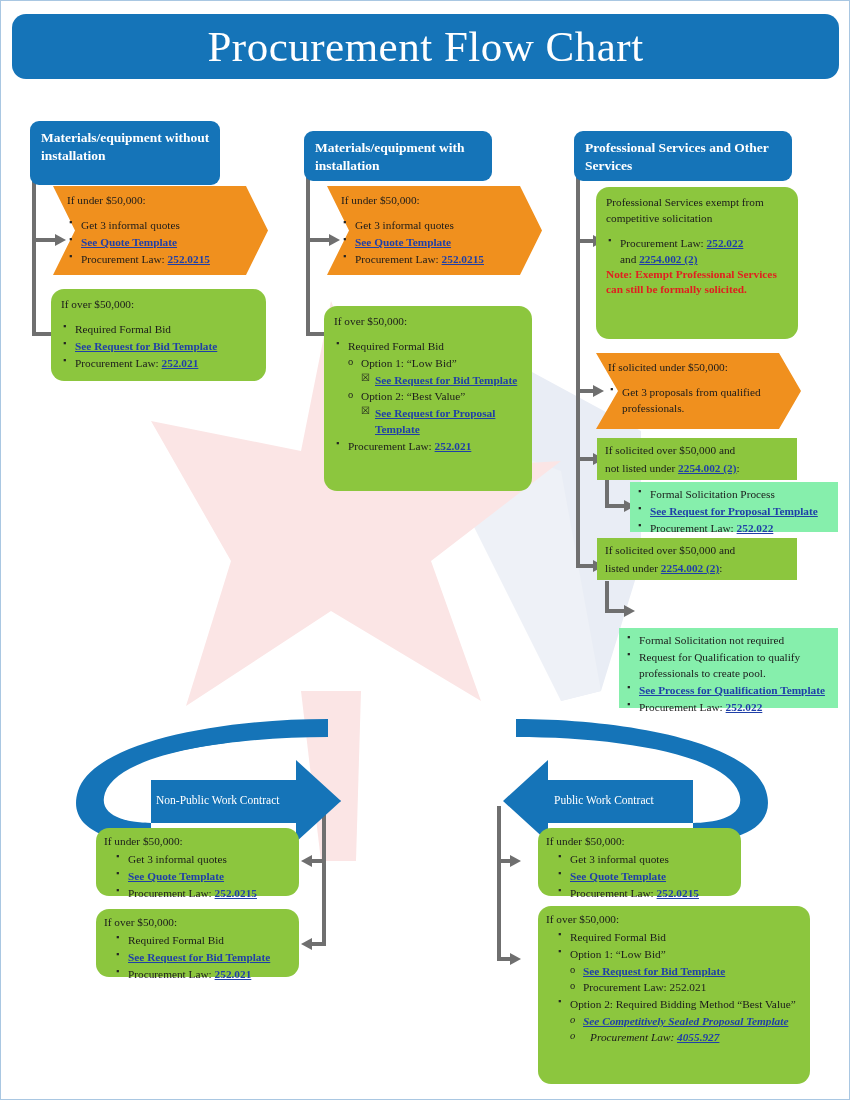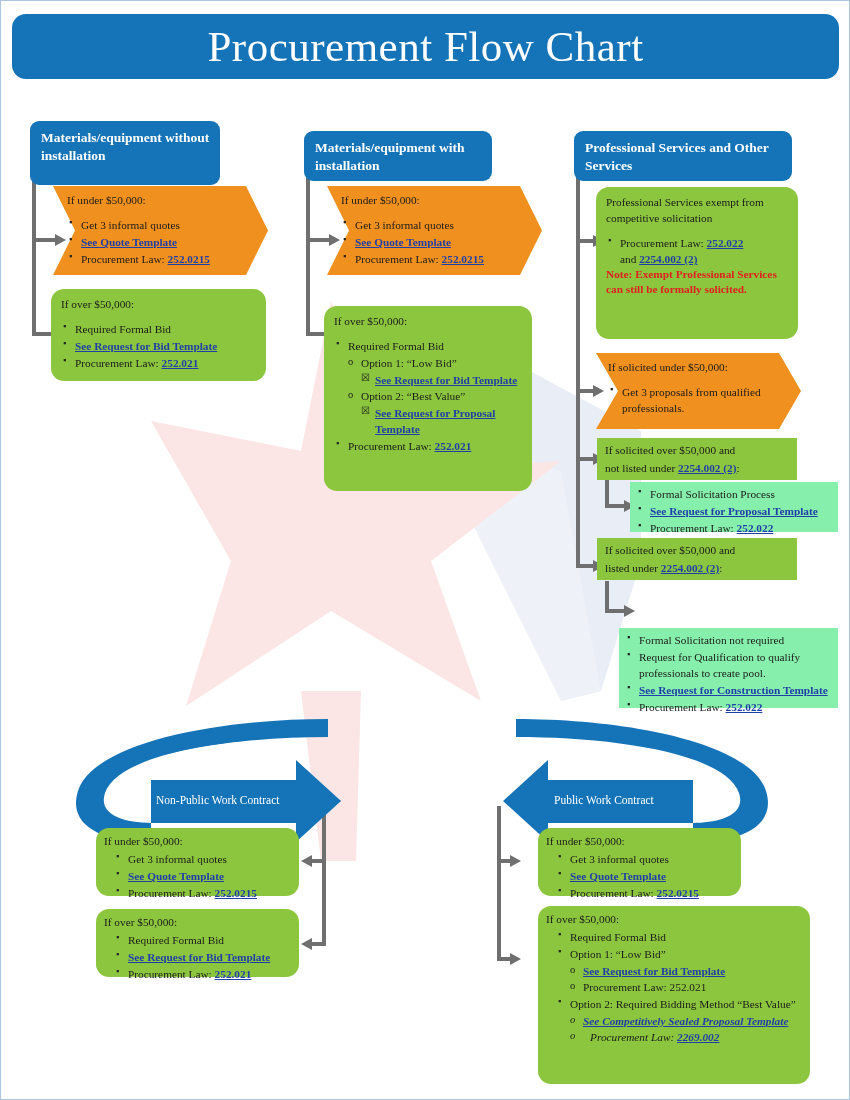--- a/index.html
+++ b/index.html
@@ -270,21 +270,21 @@
   <div class="box green small-r" style="left:596px; top:537px; width:200px; height:42px; padding:4px 8px;">
     <span class="lead">If solicited over $50,000 and</span>
     <span>listed under</span>
     <a class="law" href="#">2254.002 (2)</a><span>:</span>
   </div>
 
   <div class="box ygreen small-r" style="left:618px; top:581px; width:219px; height:80px; padding:3px 6px;margin-top:46px;">
     <ul class="b">
       <li><span>Formal Solicitation not required</span></li>
       <li><span>Request for Qualification to qualify professionals to create pool.</span></li>
-      <li><a class="lnk" href="#">See Request for Construction Template</a></li>
+      <li><a class="lnk" href="#">See Process for Qualification Template</a></li>
       <li><span>Procurement Law:</span>
         <a class="law" href="#">252.022</a></li>
     </ul>
   </div>
 
   <svg class="bg-layer" viewBox="0 0 850 1100" style="z-index:3;">
 
     <path d="M 327,722 C 230,722 100,745 88,790 C 80,823 150,822 150,822 L 150,779 L 305,779 L 305,822 L 340,800 L 305,778 L 305,822 L 150,822 C 150,822 95,824 98,792 C 103,755 235,735 327,735 Z" fill="#1574b8"></path>
     <path d="M 327,718 C 215,718 92,742 77,790 C 64,832 118,842 150,842 L 150,779 L 295,779 L 295,759 L 340,800 L 295,841 L 295,822 L 150,822 C 128,822 96,816 104,792 C 118,752 230,736 327,736 Z" fill="#1574b8"></path>
 
@@ -351,20 +351,20 @@
           <li><a class="lnk" href="#">See Request for Bid Template</a></li>
           <li><span>Procurement Law: 252.021</span></li>
         </ul>
       </li>
       <li>
         <span>Option 2: Required Bidding Method “Best Value”</span>
         <ul class="o" style="margin-top:1px;font-style:italic;">
           <li><a class="lnk" href="#">See Competitively Sealed Proposal Template</a></li>
           <li style="padding-left:20px;">
             <span>Procurement Law:</span>
-            <a class="law" href="#">2269.002</a>
+            <a class="law" href="#">4055.927</a>
           </li>
         </ul>
       </li>
     </ul>
   </div>
 
 </div>
 
 </body></html>

